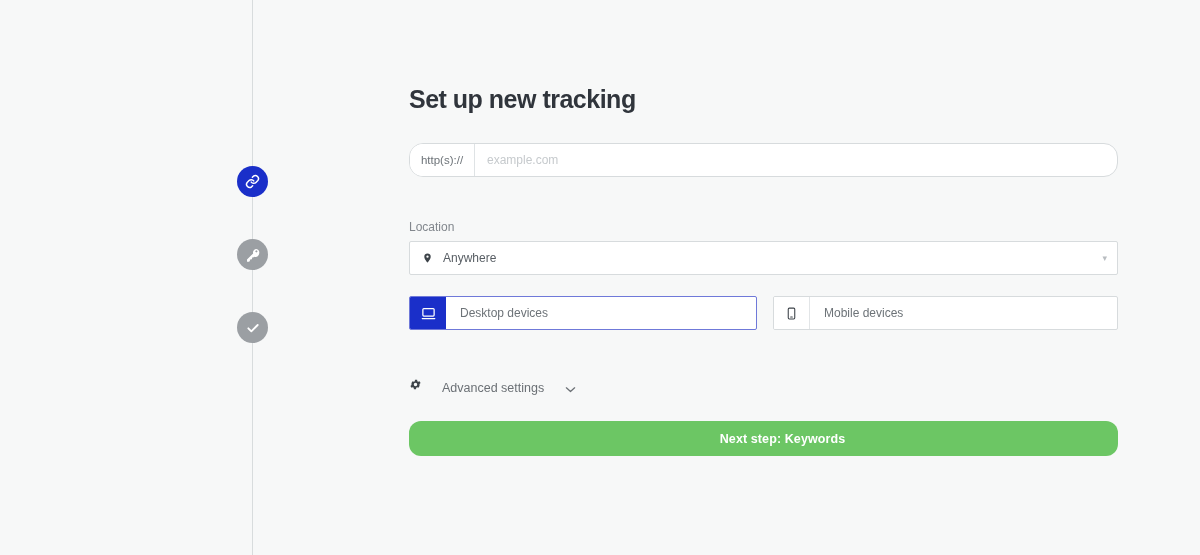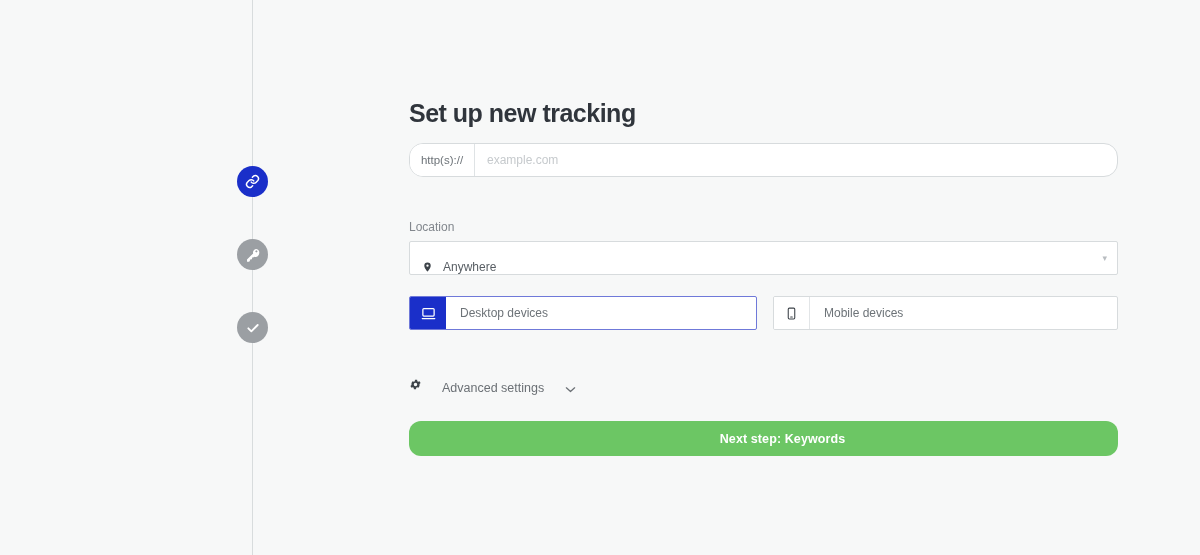--- a/index.html
+++ b/index.html
@@ -58,21 +58,20 @@
   }
   .page-title {
     position: absolute;
     left: 0;
     top: 84px;
     font-size: 25px;
     font-weight: bold;
     color: #30353c;
     letter-spacing: -0.5px;
     line-height: 30px;
-    margin-top: 14px;
   }
 
   .field-label {
     font-size: 12px;
     color: #82878d;
     line-height: 16px;
     margin-bottom: 6px;
   }
 
   .group { position: absolute; left: 0; width: 709px; }
@@ -107,21 +106,21 @@
     display: flex;
     align-items: center;
     padding: 0 12px;
     font-size: 12px;
     color: #c6cacd;
   }
 
   .select-row {
     position: relative;
     display: flex;
-    align-items: flex-end;
+    align-items: center;
     height: 34px;
     background: #ffffff;
     border: 1px solid #d7dbdd;
     border-radius: 2px;
     box-sizing: border-box;
     padding-left: 12px;
   }
   .pin-icon { display: flex; align-items: center; margin-right: 10px; }
   .select-value { font-size: 12px; color: #585e64; }
   .select-caret {

